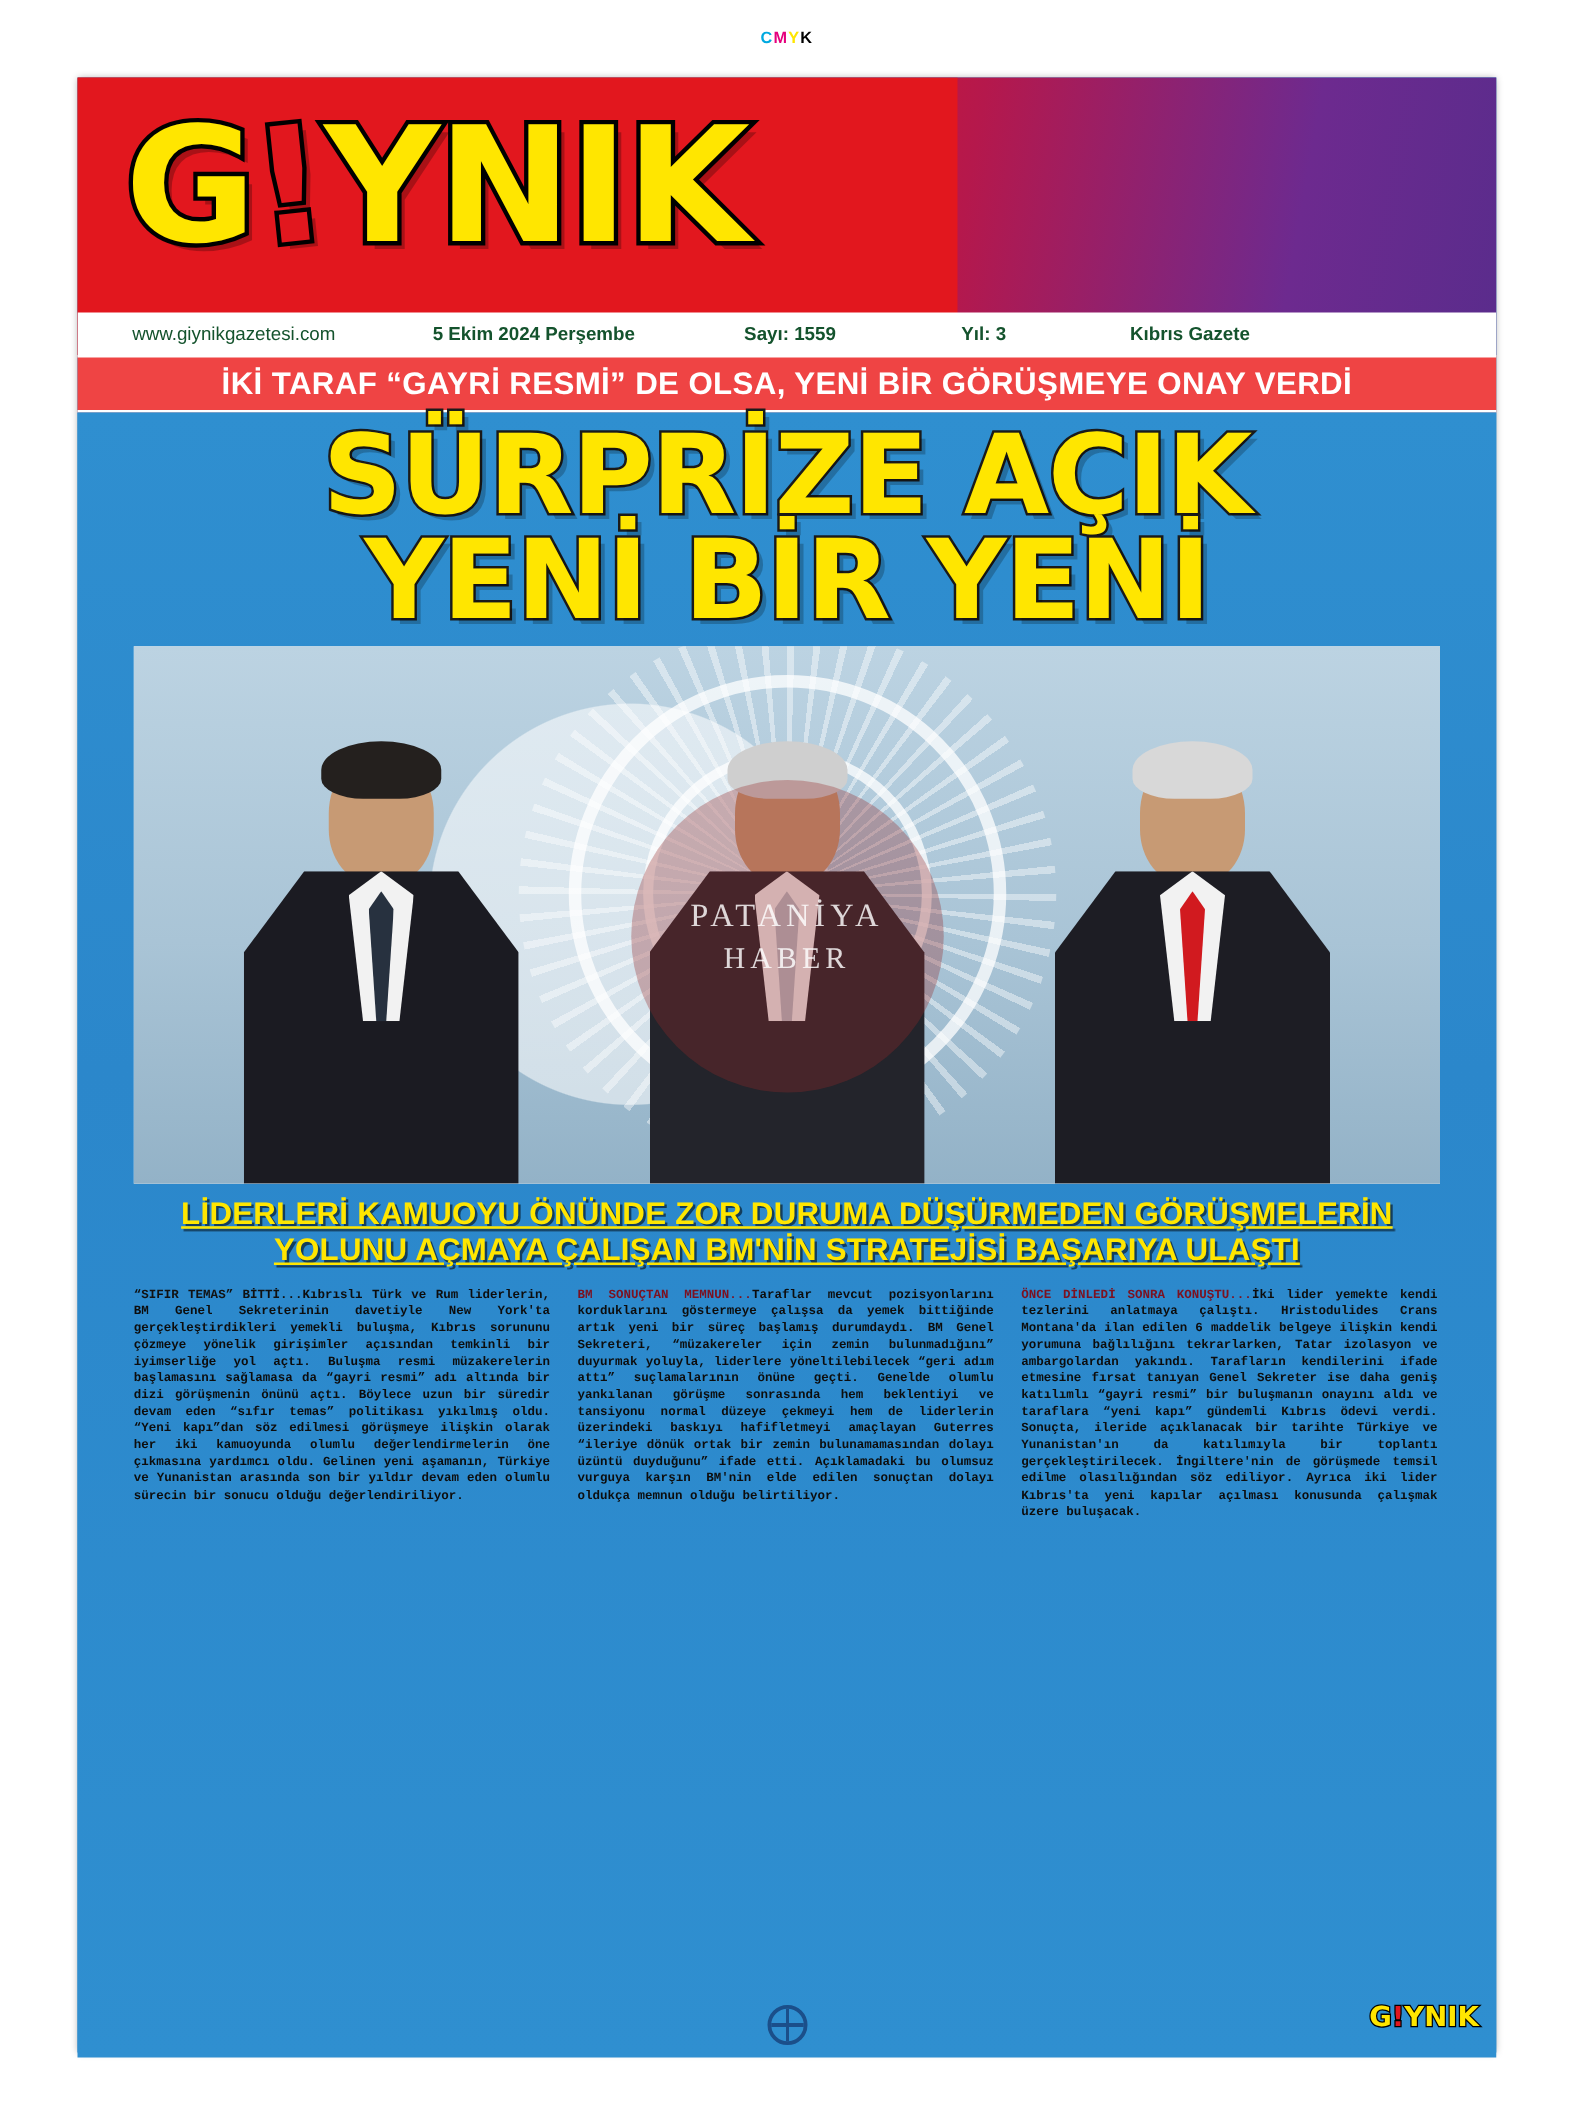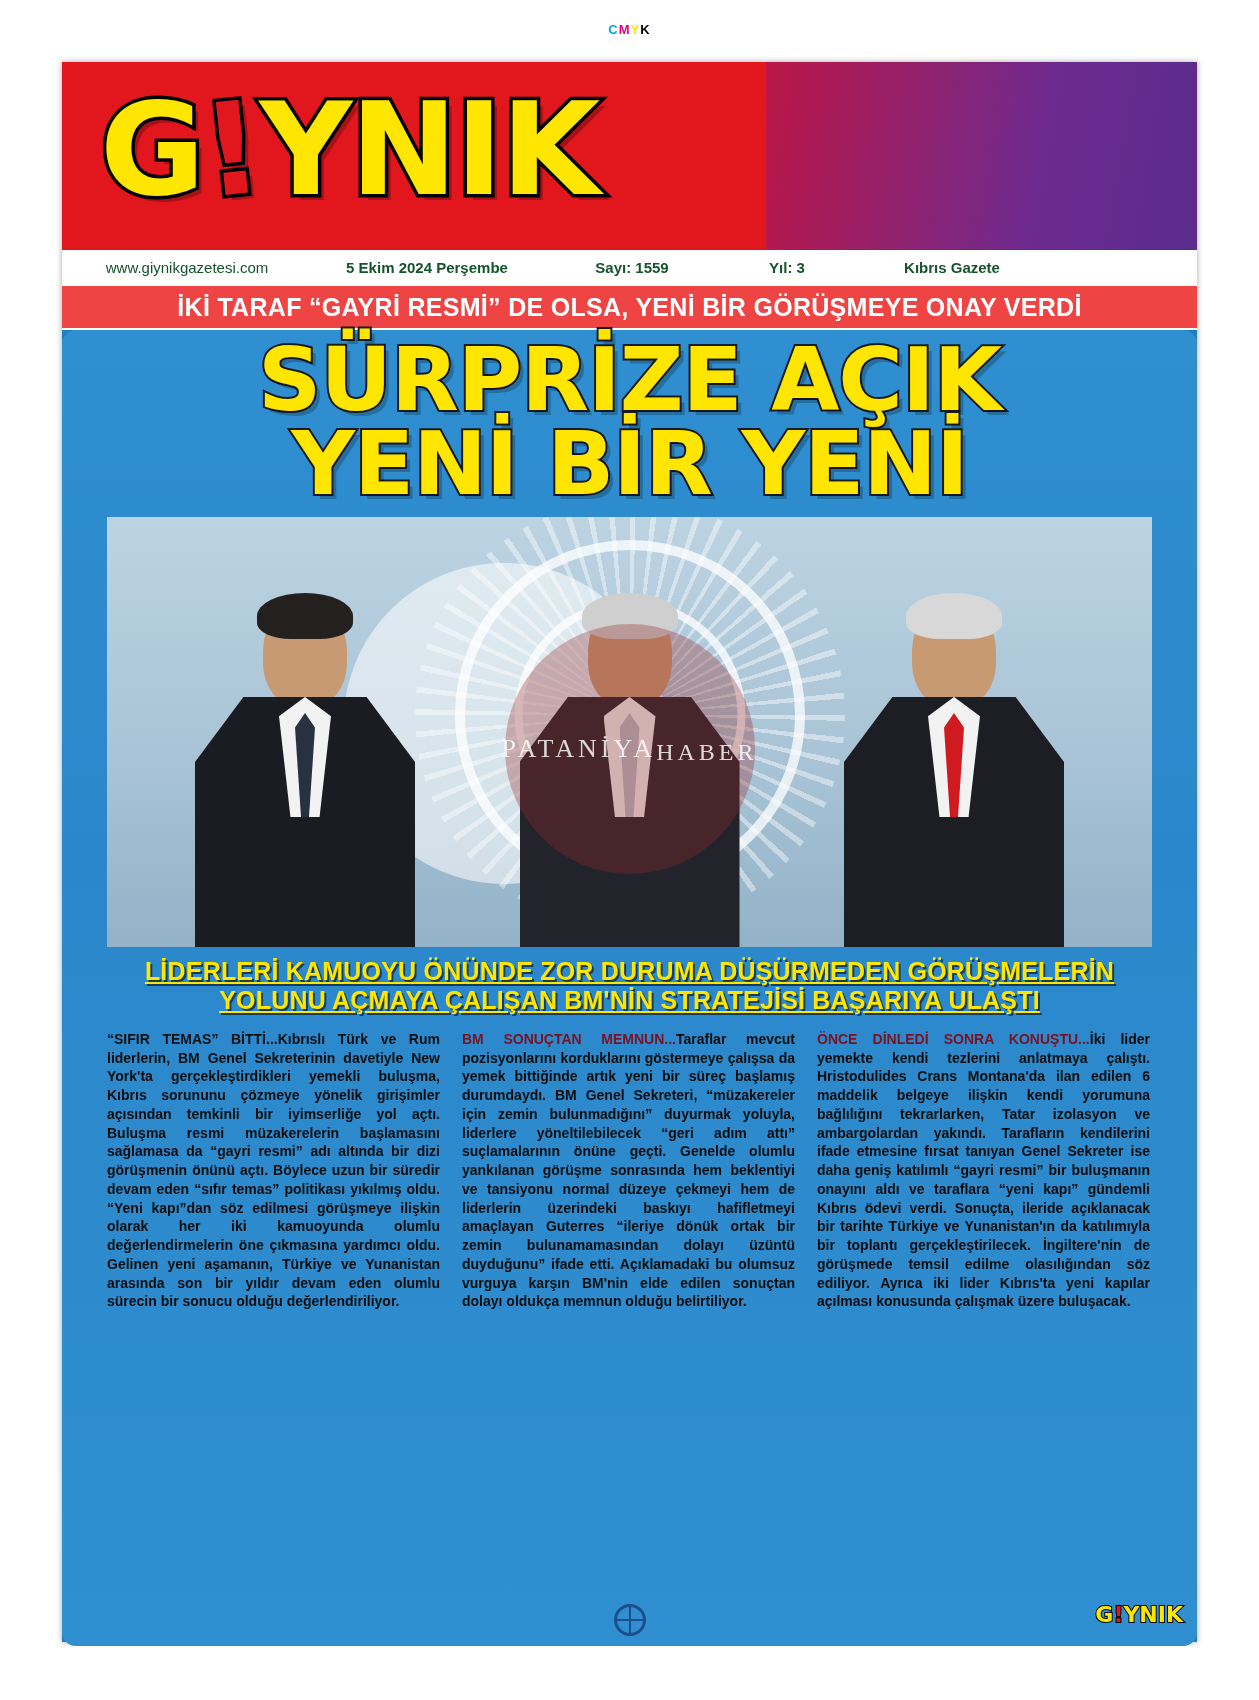--- a/index.html
+++ b/index.html
@@ -97,21 +97,20 @@
     border-top:2px solid #fff;border-bottom:2px solid #fff;
     white-space:nowrap;
   }
 
   
   .body-blue{
     position:relative;width:100%;
     height:calc(1580px - 222px - 42px);
     background:linear-gradient(180deg,#2f8fd0 0%,#2b87cb 40%,#2f8fd0 100%);
     padding:0;
-    border-radius:14px;
   }
   .headline{
     text-align:center;padding-top:8px;
     font-family:"DejaVu Sans", sans-serif;
     font-weight:bold;
     color:#ffe600;
     -webkit-text-stroke:4px #1a1a1a;
     paint-order:stroke fill;
     font-size:88px;line-height:.96;letter-spacing:-1px;
     text-shadow:5px 5px 0 rgba(0,0,0,.22);
@@ -183,21 +182,21 @@
   .p2 .tie{background:#b9bec7;}
   .p2 .suit{background:#23242b;}
   .p3{right:88px;}
   .p3 .hair{background:#d8d8d8;}
   .p3 .tie{background:#d11a1f;}
   .p3 .suit{background:#1d1d24;}
   .watermark{
     position:absolute;left:50%;top:54%;transform:translate(-50%,-50%);
     width:250px;height:250px;border-radius:50%;
     background:rgba(150,40,40,.32);
-    display:flex;flex-direction:row;align-items:center;justify-content:center;
+    display:flex;flex-direction:column;align-items:center;justify-content:center;
     color:rgba(255,255,255,.82);
     font-family:"Liberation Serif", serif;
     letter-spacing:4px;
   }
   .watermark .w1{font-size:26px;}
   .watermark .w2{font-size:24px;margin-top:6px;}
 
   
   .summary{
     margin:10px auto 6px;width:1045px;
@@ -209,24 +208,25 @@
   .summary span{display:block;}
 
   
   .cols{
     margin:14px auto 0;width:1045px;
     display:flex;gap:22px;
     color:#111;
   }
   .col{
     width:333px;background:transparent;
-    font-size:14px;line-height:1.34;
+    font-size:10px;line-height:1.34;
     text-align:justify;
     color:#0d0d0d;
     font-weight:bold;
+    font-family:Liberation Mono, monospace;
   }
   .col .lead{font-weight:bold;}
   .col .lead.black{color:#111;}
   .col .lead.wine{color:#7c1120;}
   .col p{margin:0;}
 
   
   .footer{
     position:absolute;left:0;bottom:6px;width:100%;height:40px;
   }

